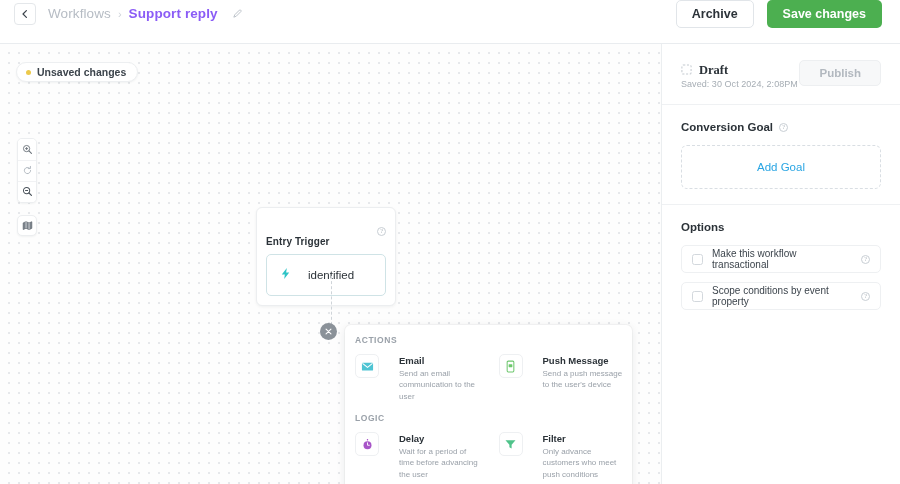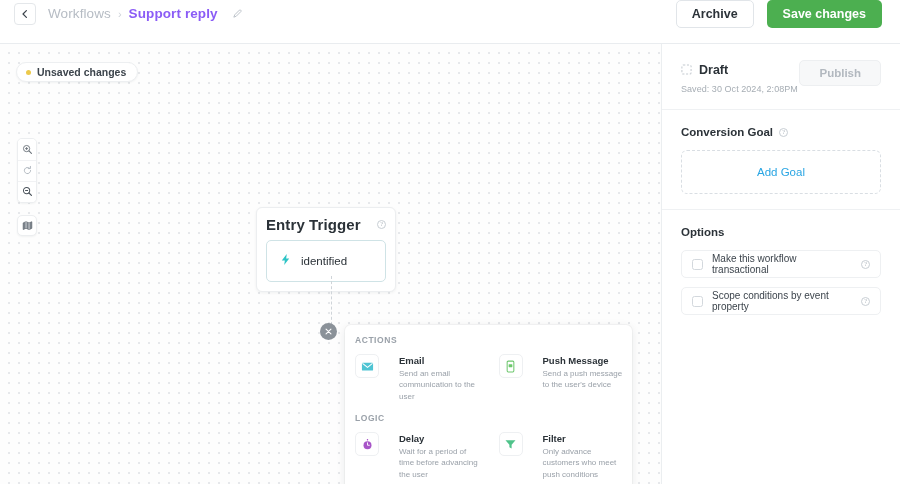--- a/index.html
+++ b/index.html
@@ -91,30 +91,30 @@
   }
 
   
   .trigger-node {
     position: absolute; left: 256px; top: 163px; width: 140px;
     background: #fff; border: 1px solid #eceef0; border-radius: 6px;
     box-shadow: 0 1px 3px rgba(20,30,40,.06);
     padding: 8px 9px 9px 9px;
   }
   .trigger-head { display: flex; align-items: center; justify-content: space-between; margin-bottom: 7px; }
-  .trigger-title { font-size: 15px; font-weight: bold; color: #2b3238; letter-spacing: .1px; }
+  .trigger-title { font-size: 10px; font-weight: bold; color: #2b3238; letter-spacing: .1px; margin-top: 20px; }
   .info-icon {
     width: 9px; height: 9px; border-radius: 50%;
     border: 1px solid #c8ced4; color: #b3bac1;
     font-size: 7px; line-height: 7.5px; text-align: center;
     font-family: "Liberation Serif", serif; cursor: pointer; flex: 0 0 auto;
   }
   .trigger-inner {
     border: 1px solid #cfe3e6; border-radius: 5px; background: #fff;
-    height: 42px; display: flex; align-items: center; gap: 9px; padding: 4px 12px;
+    height: 42px; display: flex; align-items: center; gap: 16px; padding: 4px 12px;
   }
   .trigger-inner-label { font-size: 11.5px; color: #2b3238; }
 
   .connector {
     position: absolute; left: 331px; top: 232px; width: 0; height: 54px;
     border-left: 1px dashed #cfd4d9;
   }
   .close-chip {
     position: absolute; left: 320px; top: 279px;
     width: 17px; height: 17px; border-radius: 50%;
@@ -148,22 +148,22 @@
   .panel-txt { min-width: 0; padding-top: 1px; }
   .panel-title { font-size: 9.5px; font-weight: bold; color: #2b3238; margin-bottom: 2px; }
   .panel-desc { font-size: 8px; color: #9aa1a9; line-height: 1.42; }
 
   
   .sidebar { flex: 1 1 auto; background: #fff; border-left: 1px solid #ebeef0; display: flex; flex-direction: column; }
   .side-block { padding: 16px 19px 15px 19px; border-bottom: 1px solid #eff1f3; }
   .status-row { display: flex; align-items: flex-start; justify-content: space-between; }
   .status-left { padding-top: 1px; }
   .status-name { display: flex; align-items: center; gap: 7px; }
-  .status-title { font-size: 12.5px; font-weight: bold; color: #2b3238; }
-  .status-saved { font-size: 9px; color: #a6adb4; margin-top: 5px; letter-spacing: .05px; }
+  .status-title { font-size: 12.5px; font-weight: bold; color: #2b3238; font-family: Liberation Serif, serif; }
+  .status-saved { font-size: 9px; color: #a6adb4; letter-spacing: .05px; }
   .btn-publish {
     height: 26px; padding: 0 19px; border: 1px solid #edeff1; border-radius: 5px;
     background: #f7f8f9; color: #b2b8bf; font-size: 11.5px; font-weight: bold;
     display: flex; align-items: center; cursor: pointer;
   }
   .section-head { display: flex; align-items: center; gap: 6px; margin-bottom: 12px; }
   .section-title { font-size: 11.5px; font-weight: bold; color: #2b3238; }
   .goal-box {
     height: 44px; border: 1px dashed #d9dee3; border-radius: 6px;
     display: flex; align-items: center; justify-content: center; cursor: pointer;

